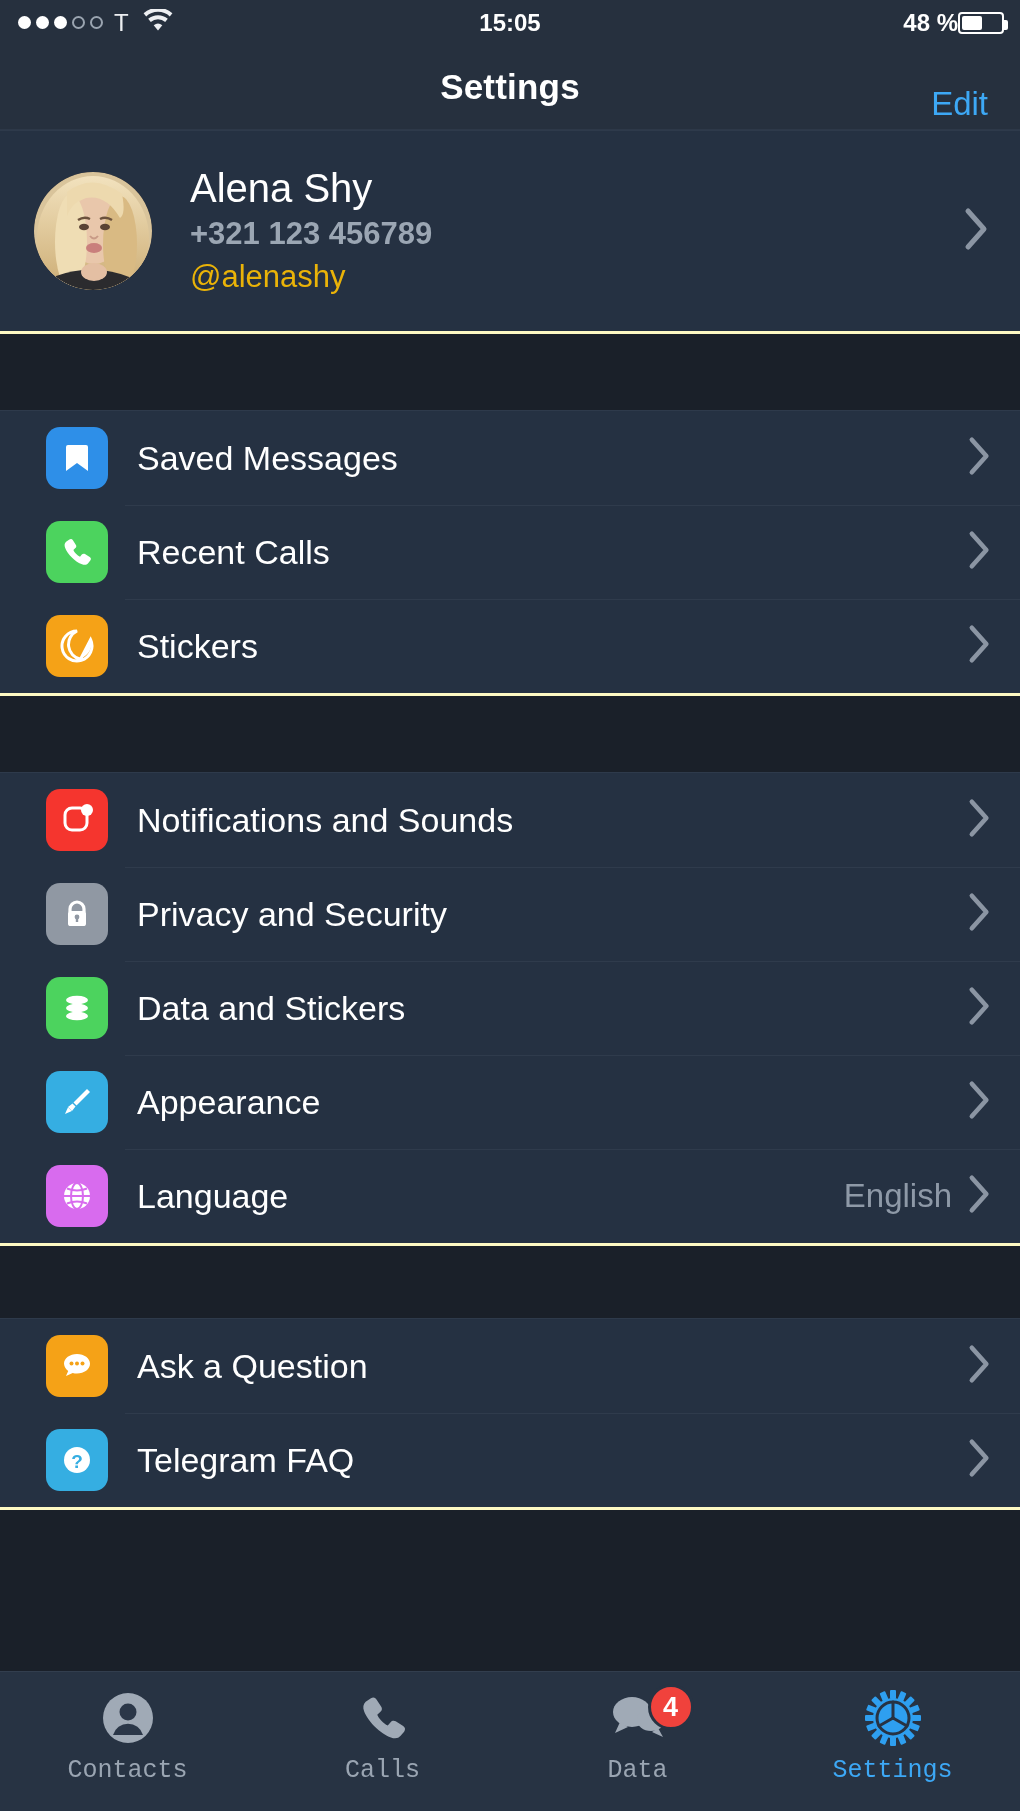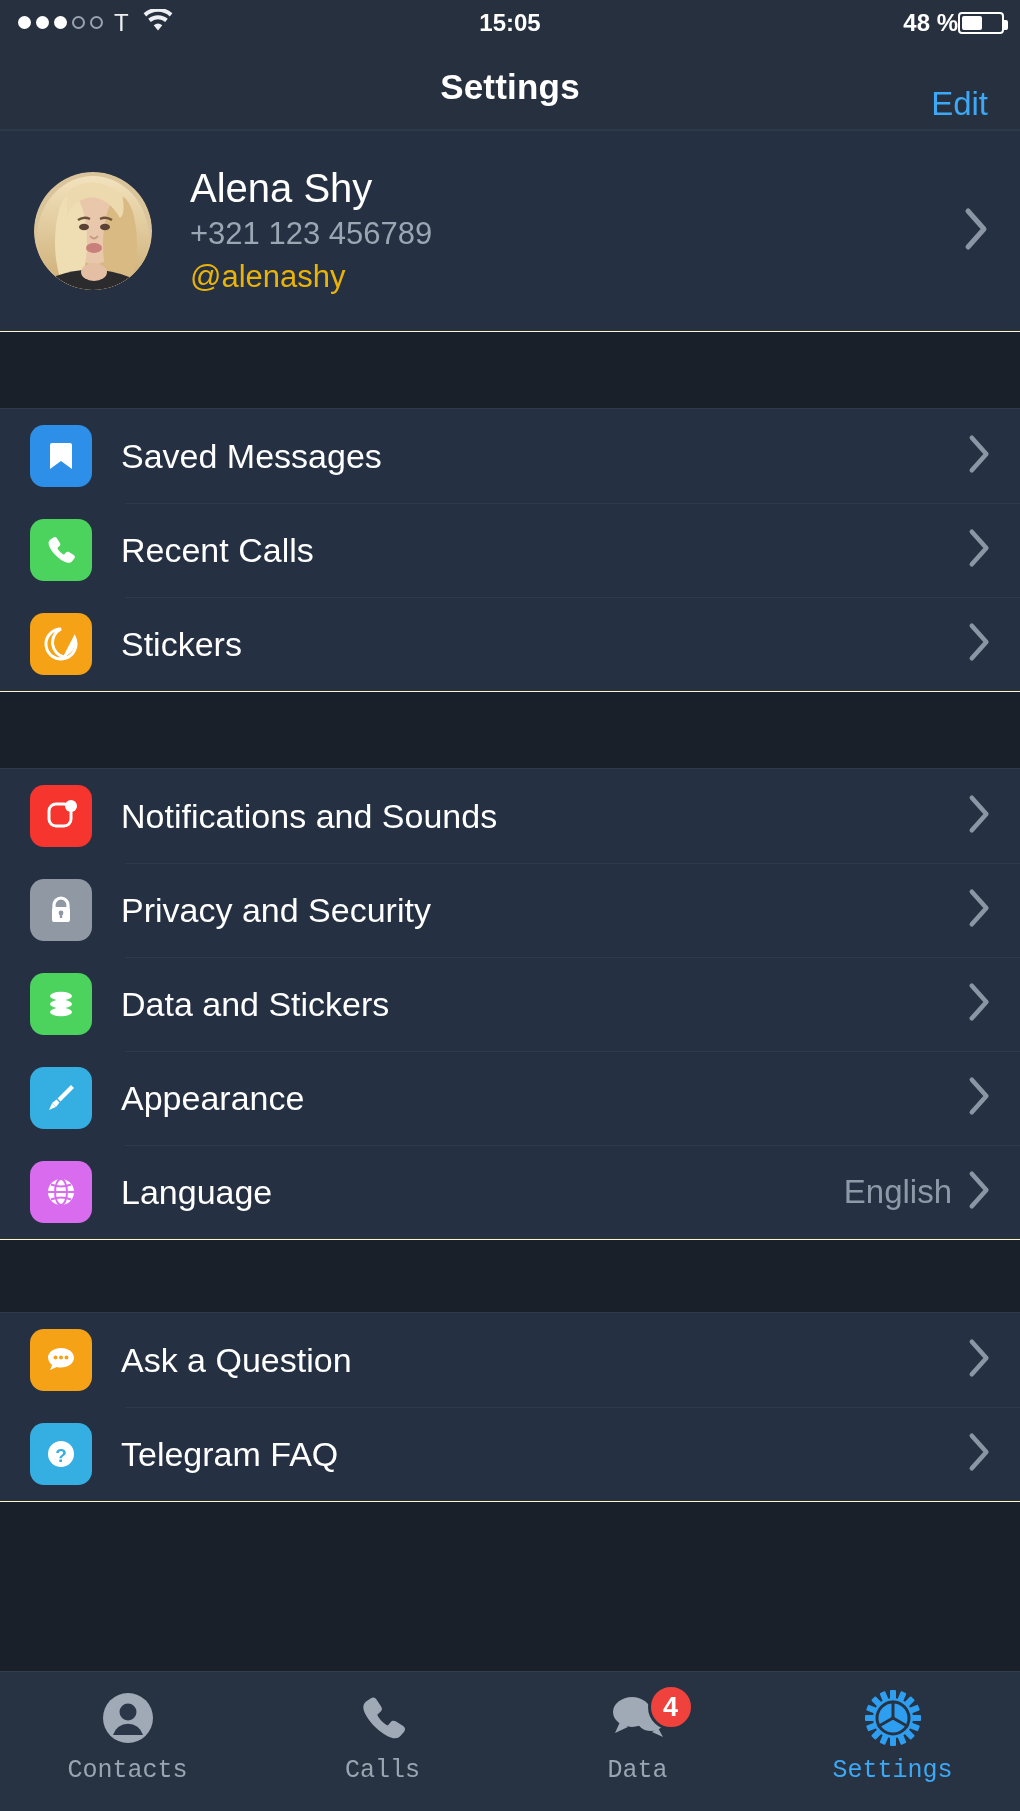--- a/index.html
+++ b/index.html
@@ -35,42 +35,42 @@
     position:relative; height:85px; background:#26303E;
     display:flex; align-items:center; justify-content:center;
     border-bottom:1px solid #2D3848;
   }
   .nav-title{ font-size:35px; font-weight:700; color:#FFFFFF; letter-spacing:.2px;}
   .nav-edit{ position:absolute; right:32px; font-size:33px; color:#3DA8F5; font-weight:400;margin-top:33px;}
 
   
   .content{ position:absolute; top:130px; left:0; right:0; bottom:0; background:#1A2029; }
 
-  .group{ background:#253142; border-top:1px solid #2E3A4B; border-bottom:1px solid #fef9c3;}
+  .group{ background:#253142; border-top:1px solid #2E3A4B; border-bottom:3px solid #fef9c3;}
   .gap{ height:76px; background:#1A2029; }
   .gap.sm{ height:72px; }
 
   
   .profile{
     display:flex; align-items:center; height:200px; padding:0 30px 0 34px; position:relative;
   }
   .avatar{
     width:118px; height:118px; border-radius:50%; overflow:hidden; flex:0 0 auto;
     background:#7B6B58; position:relative;
   }
   .avatar svg{ display:block; width:118px; height:118px;}
   .pinfo{ margin-left:38px; display:flex; flex-direction:column; justify-content:center; gap:2px;}
   .pname{ font-size:40px; color:#FFFFFF; font-weight:400; line-height:1.18;}
-  .pphone{ font-size:31px; color:#9BA6B3; line-height:1.32;}
+  .pphone{ font-size:31px; color:#9BA6B3; line-height:1.32;font-weight:bold;}
   .puser{ font-size:31px; color:#eab308; line-height:1.32;}
 
   
   .row{
     position:relative; display:flex; align-items:center;
-    height:94px; padding-left:30px; padding-right:28px;
+    height:94px; padding-left:46px; padding-right:28px;
   }
   .row + .row::before{
     content:""; position:absolute; top:0; left:125px; right:0; height:1px; background:#2F3B4C;
   }
   .ricon{
     width:62px; height:62px; border-radius:14px; flex:0 0 auto;
     display:flex; align-items:center; justify-content:center;
   }
   .rlabel{ margin-left:29px; font-size:34px; color:#FFFFFF; font-weight:400; white-space:nowrap;}
   .rvalue{ margin-left:auto; font-size:33px; color:#8E99A7; padding-right:16px;}

